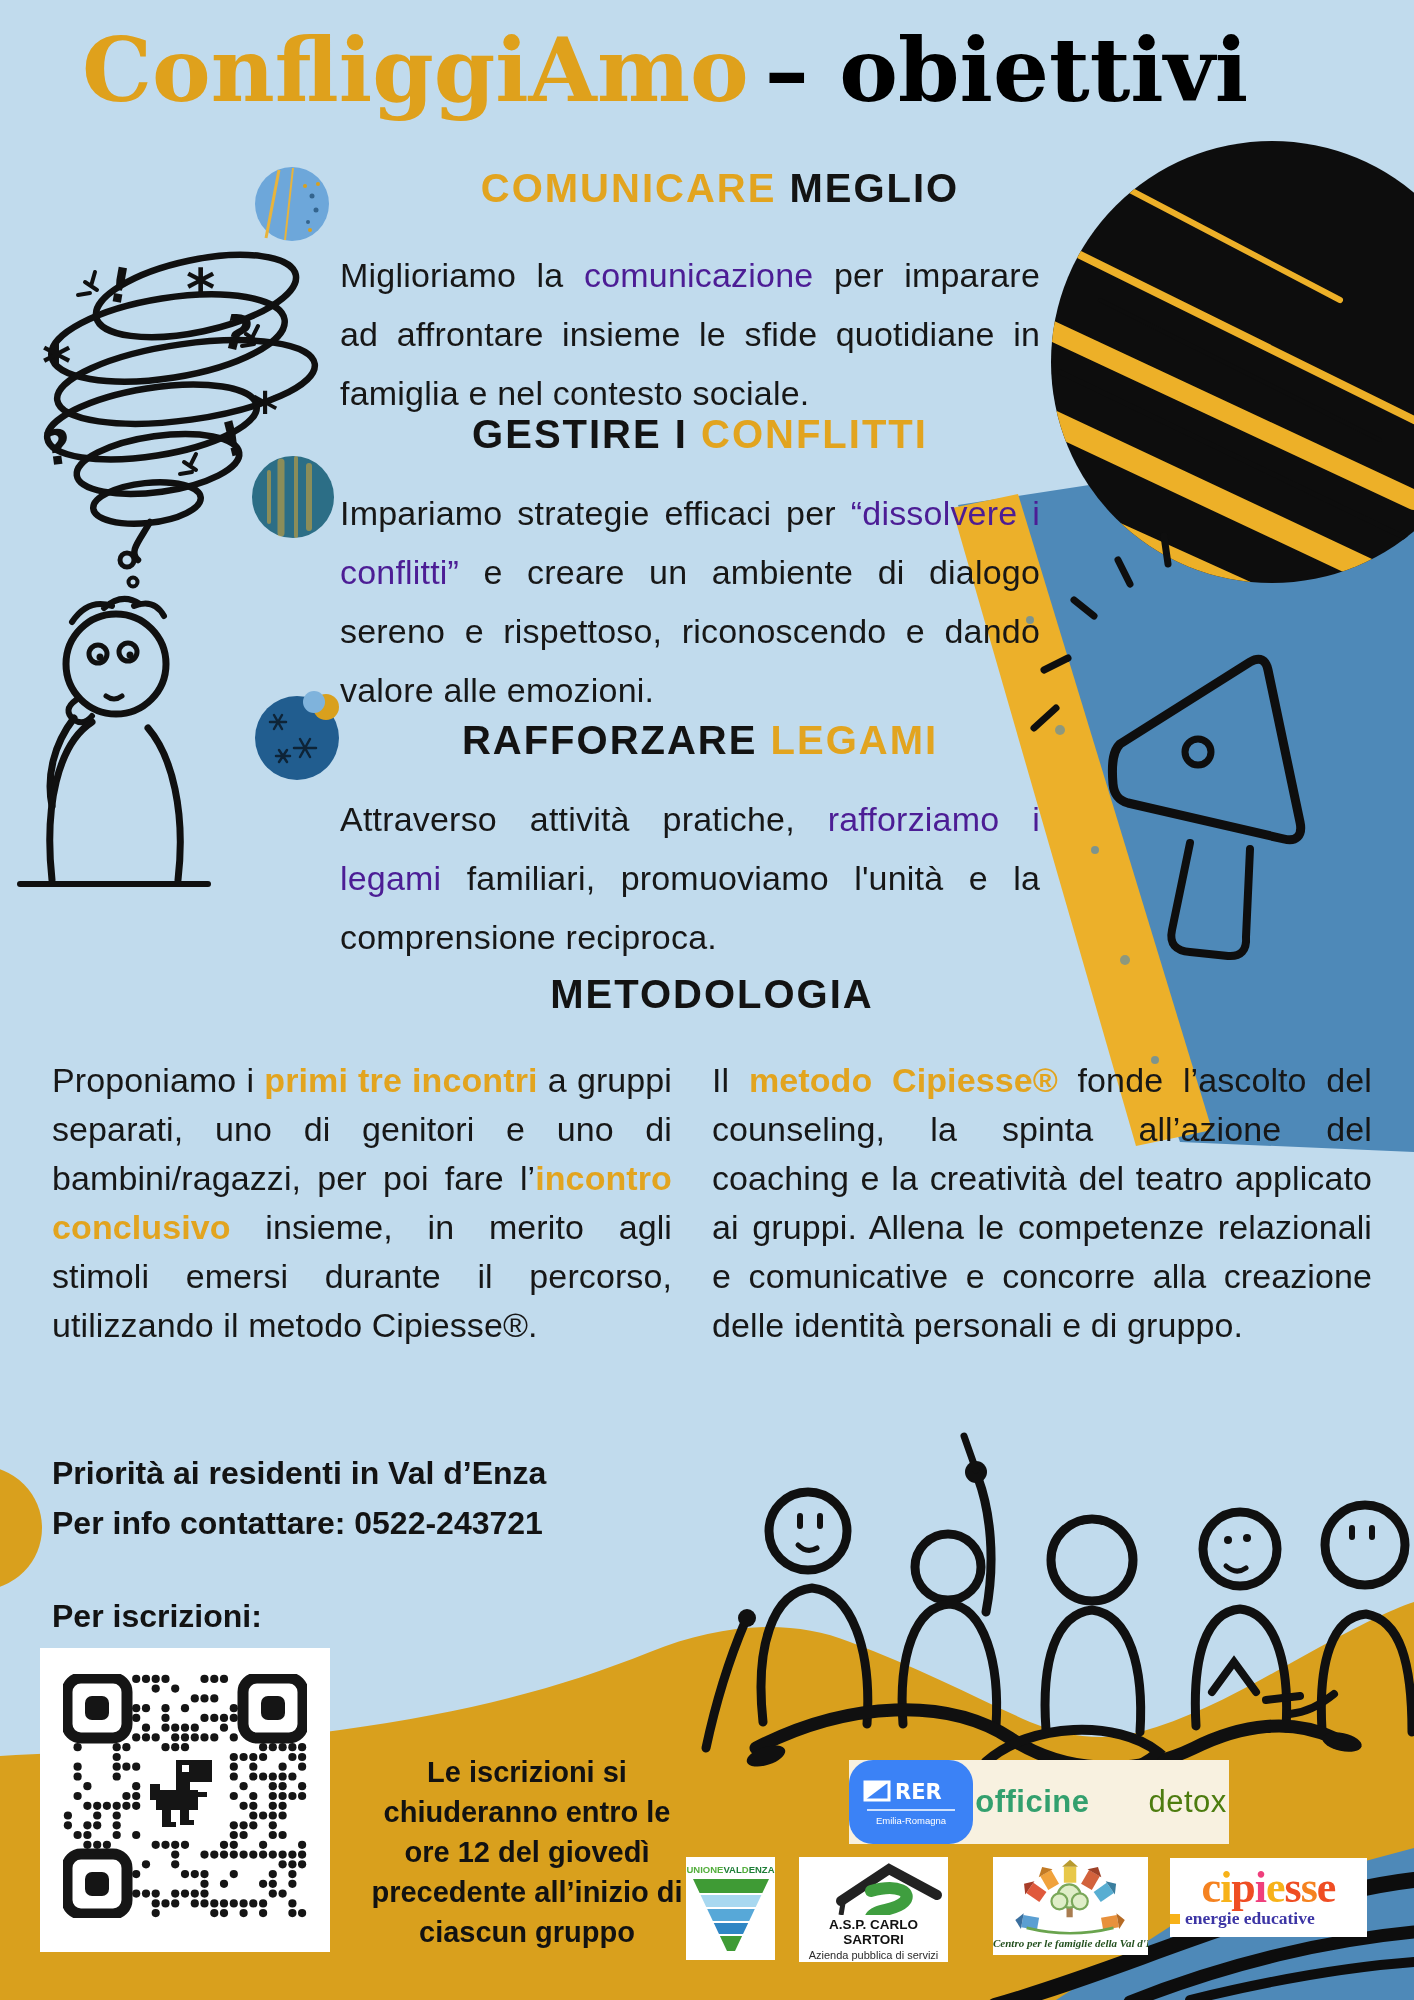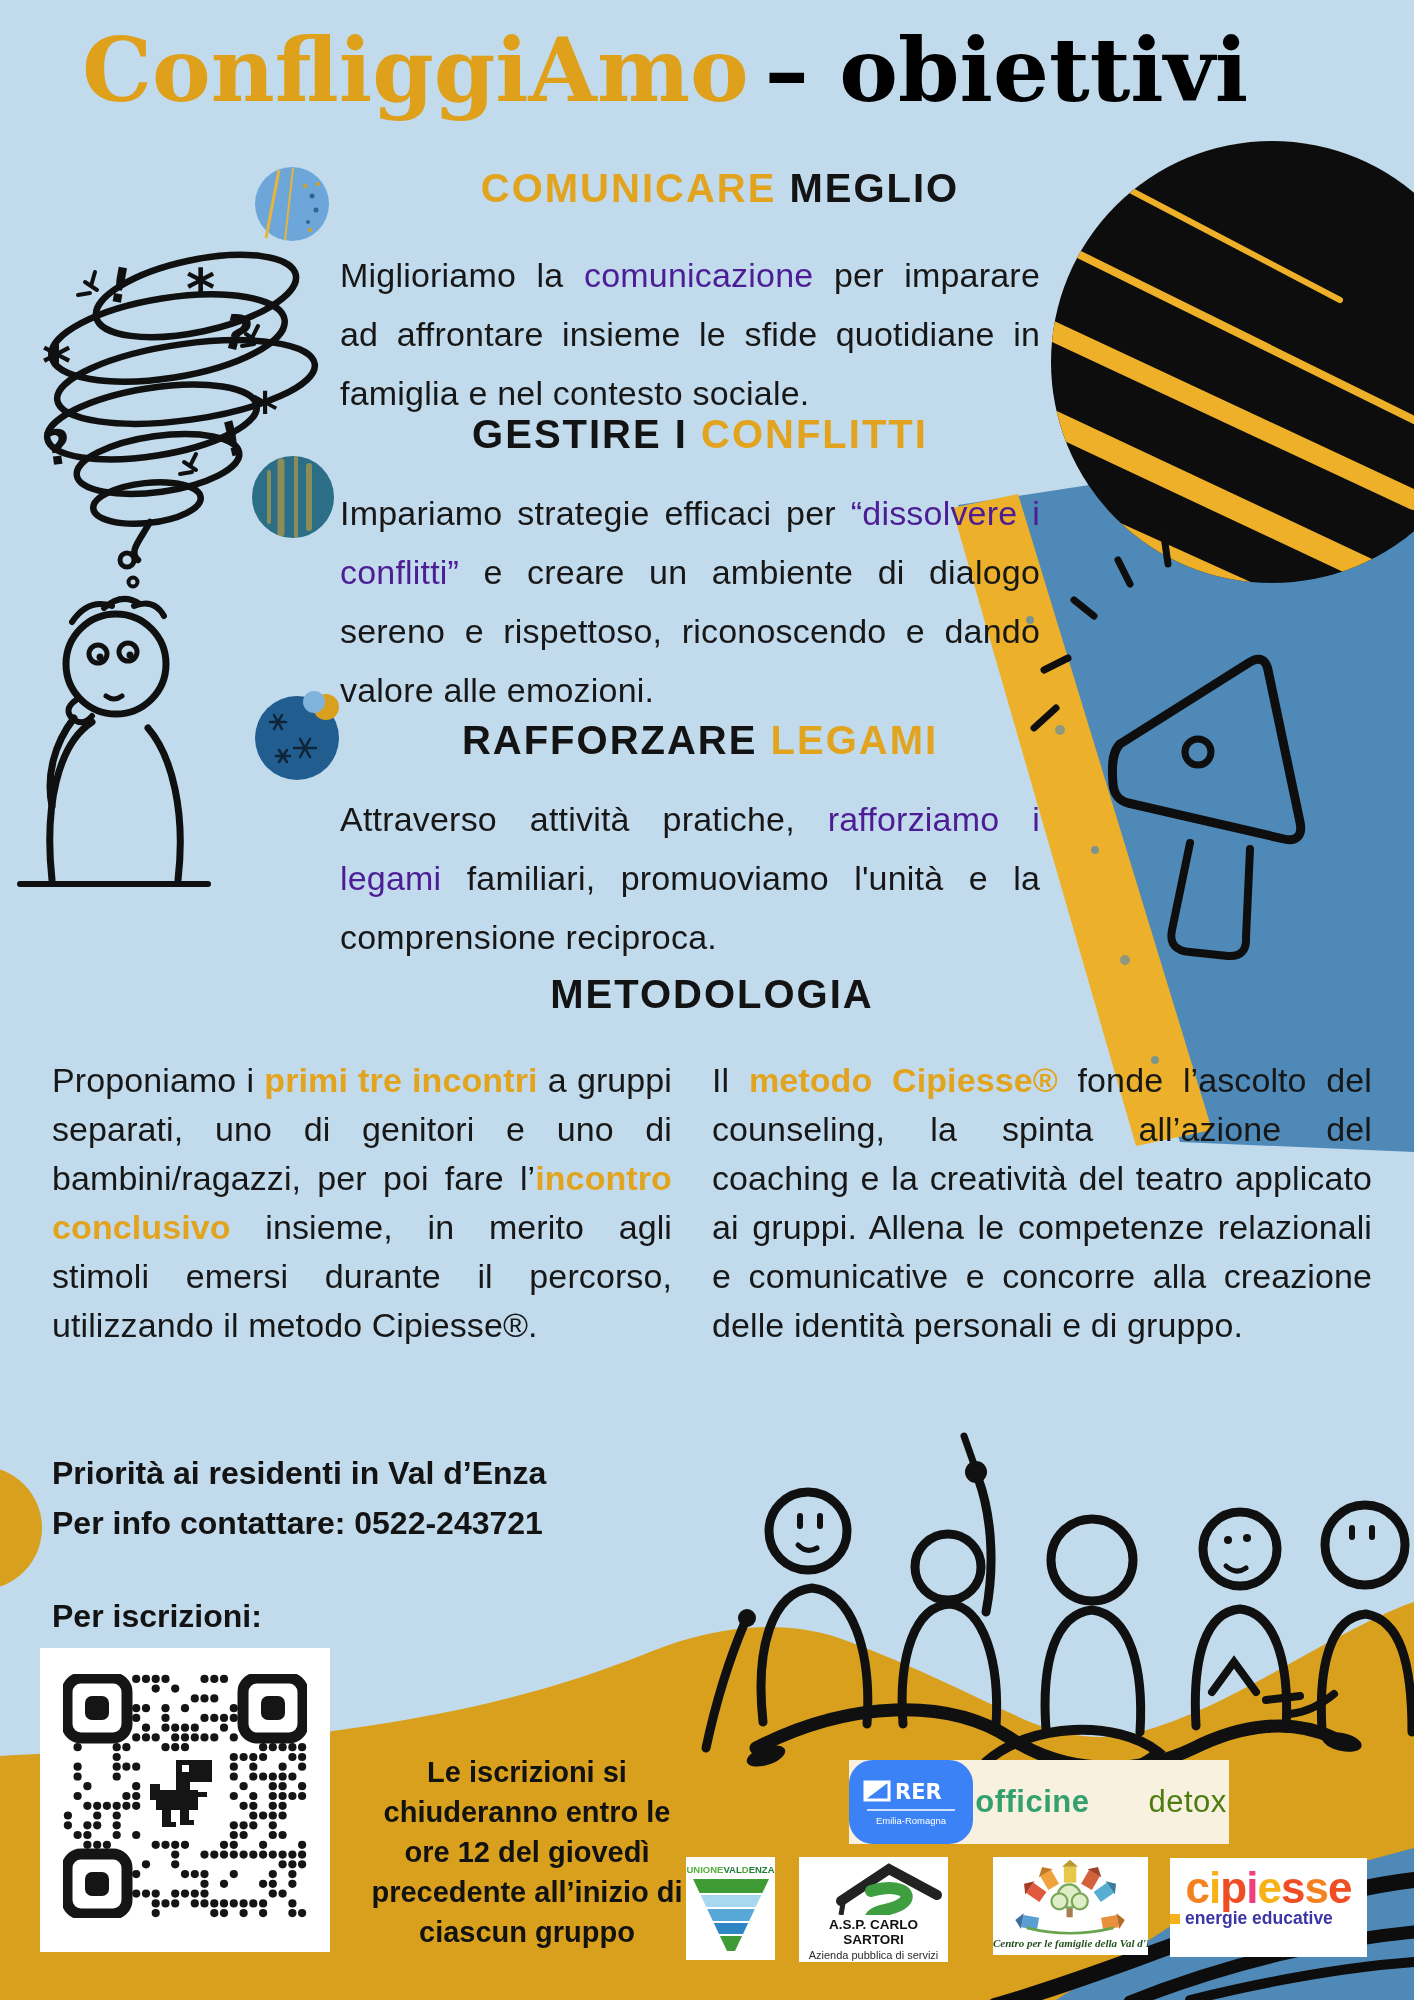--- a/index.html
+++ b/index.html
@@ -58,21 +58,21 @@
   .uv-line{font-size:9.5px;font-weight:700;letter-spacing:0;margin-top:7px;white-space:nowrap;}
   .uv-g1{color:#53ae3c;} .uv-g2{color:#1e7e38;}
 
   .asp-card{left:799px;top:1857px;width:149px;height:105px;text-align:center;}
   .asp-title{font-size:13.5px;font-weight:700;color:#111;margin-top:-2px;}
   .asp-sub{font-size:11px;color:#2b2b2b;margin-top:2px;}
 
   .cf-card{left:993px;top:1857px;width:155px;height:98px;text-align:center;}
   .cf-caption{font-family:"Liberation Serif",serif;font-style:italic;font-size:11px;font-weight:700;color:#24501f;margin-top:-2px;white-space:nowrap;}
 
-  .cp-card{left:1170px;top:1858px;width:197px;height:99px;text-align:center;}
+  .cp-card{left:1170px;top:1858px;width:197px;height:79px;text-align:center;font-family:Liberation Serif, serif;}
   .cp-brand{font-size:44px;font-weight:700;letter-spacing:-1px;line-height:48px;margin-top:6px;}
   .cp-tag{font-size:17.5px;font-weight:700;color:#3c35a5;text-align:left;padding-right:10px;margin-top:-4px;}
   .cp-sq{display:inline-block;width:10px;height:10px;background:#f7b219;margin-right:5px;}
 </style>
 </head>
 <body>
 
 <div class="poster">
 
   <svg class="decor" viewBox="0 0 1414 2000">

